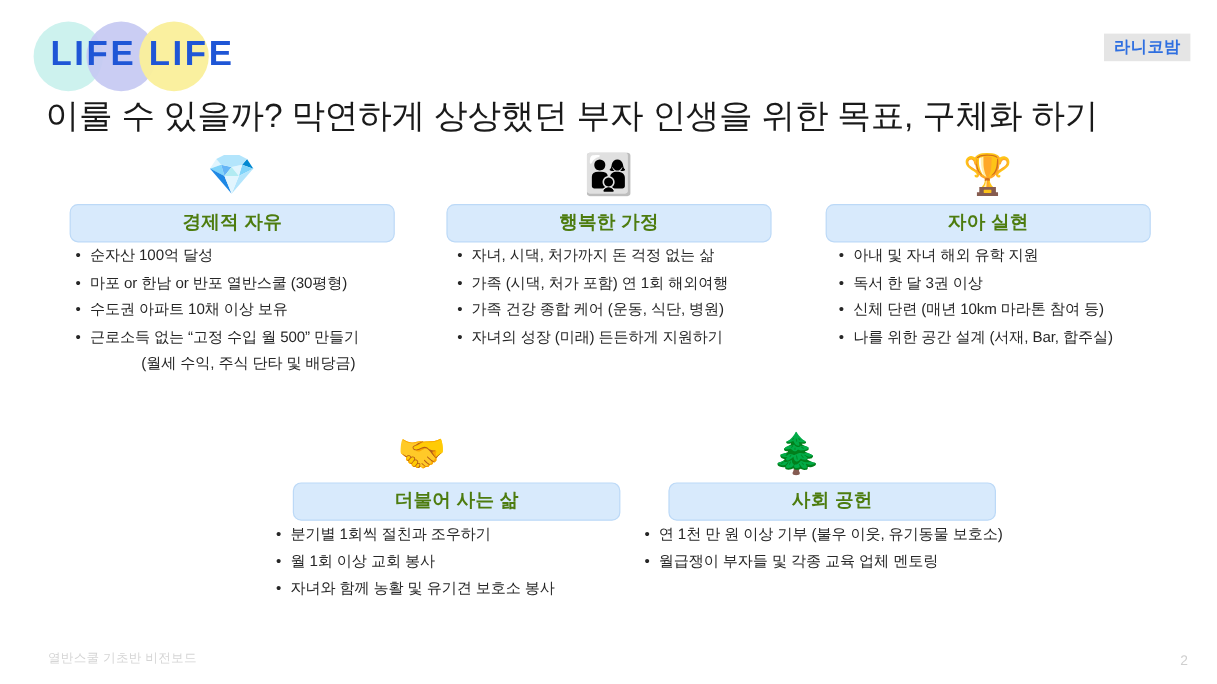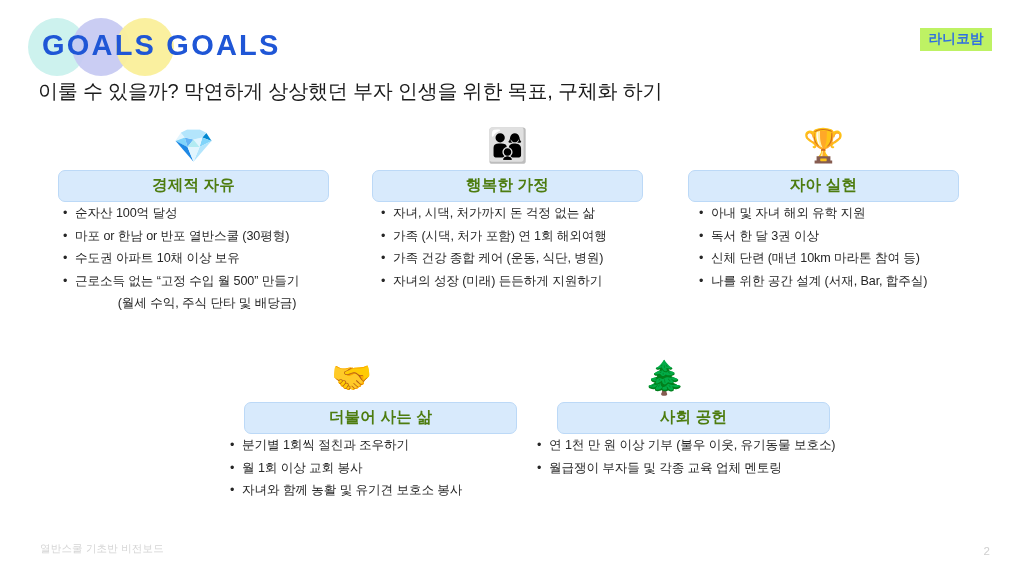--- a/index.html
+++ b/index.html
@@ -46,34 +46,34 @@
     color: #1f56d6;
     white-space: nowrap;
   }
 
   
   #brand-badge {
     position: absolute;
     right: 22px;
     top: 28px;
     padding: 2px 8px 3px 8px;
-    background: #bef264;
+    background: #e5e5e5;
     color: #2f6fe0;
     font-size: 13.5px;
     font-weight: bold;
     letter-spacing: .4px;
     white-space: nowrap;
   }
 
   
   #page-title {
     position: absolute;
     left: 38px;
     top: 78px;
-    font-size: 20px;
+    font-size: 28px;
     color: #1a1a1a;
     letter-spacing: -0.2px;
     white-space: nowrap;
   }
 
   
   .group { position: absolute; }
   .group-emoji {
     position: absolute;
     top: 0;
@@ -164,21 +164,21 @@
 </style>
 </head>
 <body>
 
 <div id="slide">
 
   <div id="logo">
     <div class="logo-circle logo-c1"></div>
     <div class="logo-circle logo-c2"></div>
     <div class="logo-circle logo-c3"></div>
-    <div id="logo-text">GOALS GOALS</div>
+    <div id="logo-text">LIFE LIFE</div>
   </div>
 
   <div id="brand-badge">라니코밤</div>
 
   <div id="page-title">이룰 수 있을까? 막연하게 상상했던 부자 인생을 위한 목표, 구체화 하기</div>
 
   <div class="group row-top" id="group-1">
     <div class="group-emoji">💎</div>
     <div class="group-pill">경제적 자유</div>
     <ul class="bullets">

